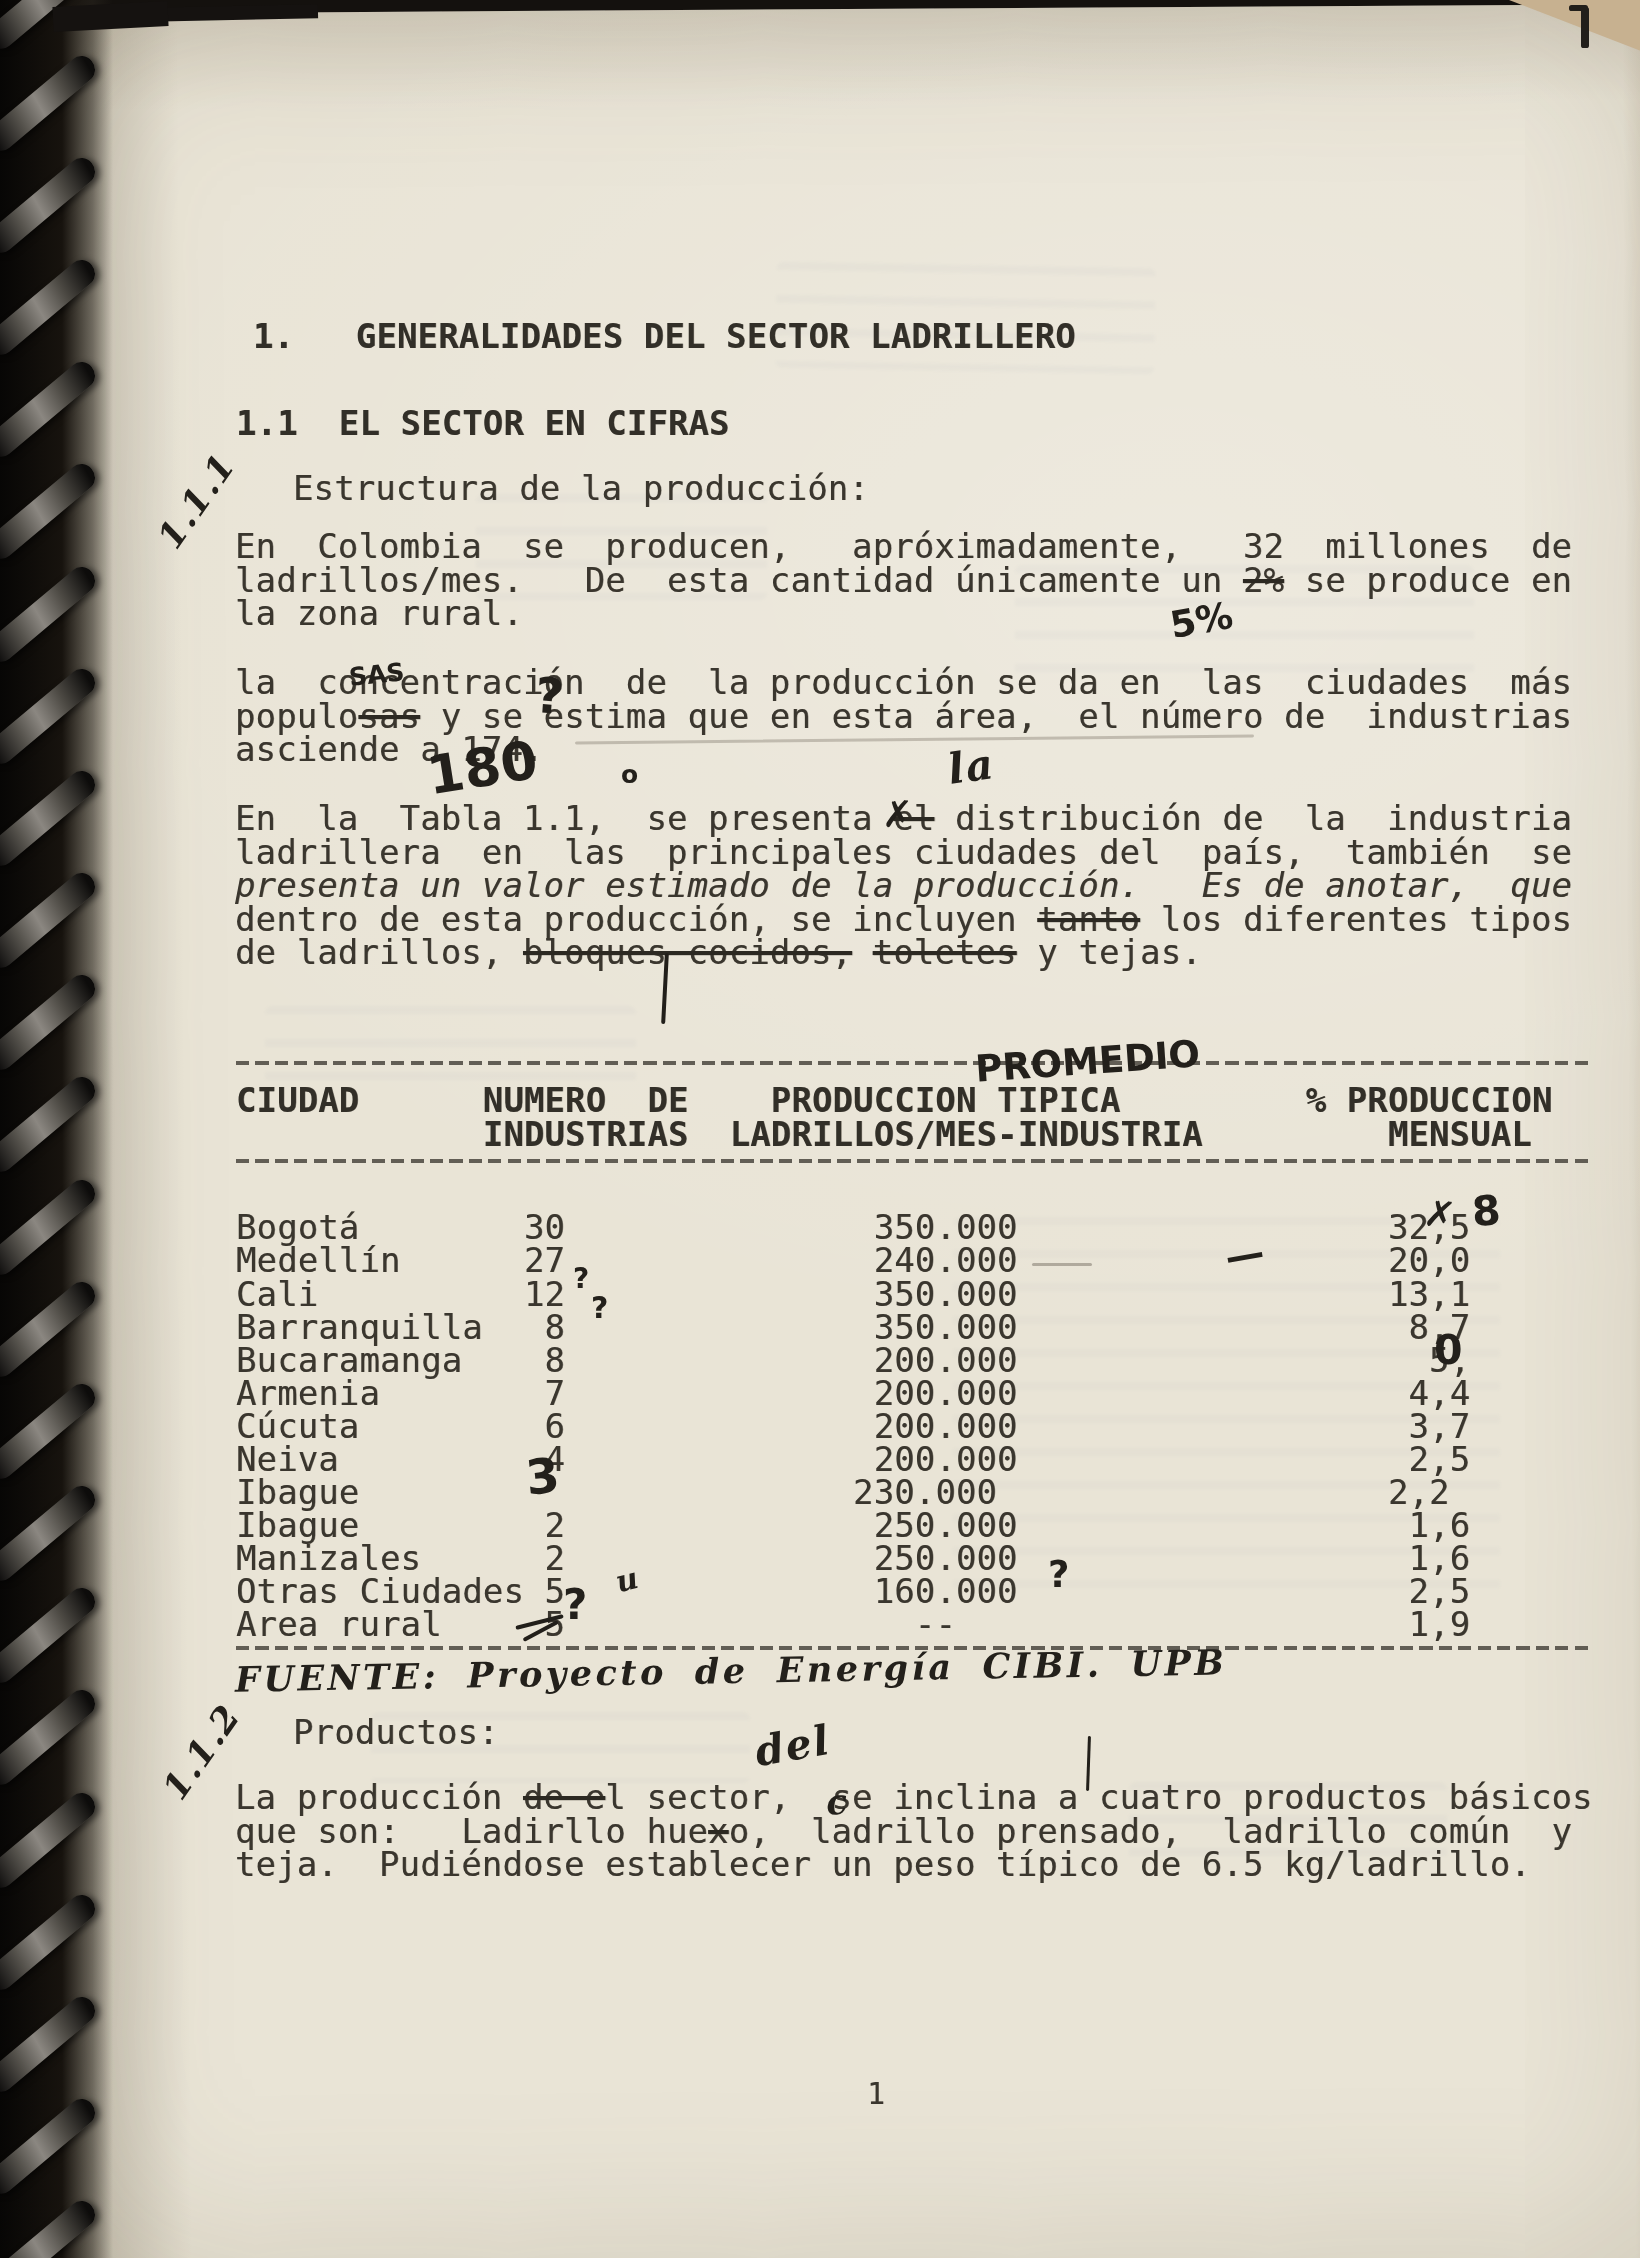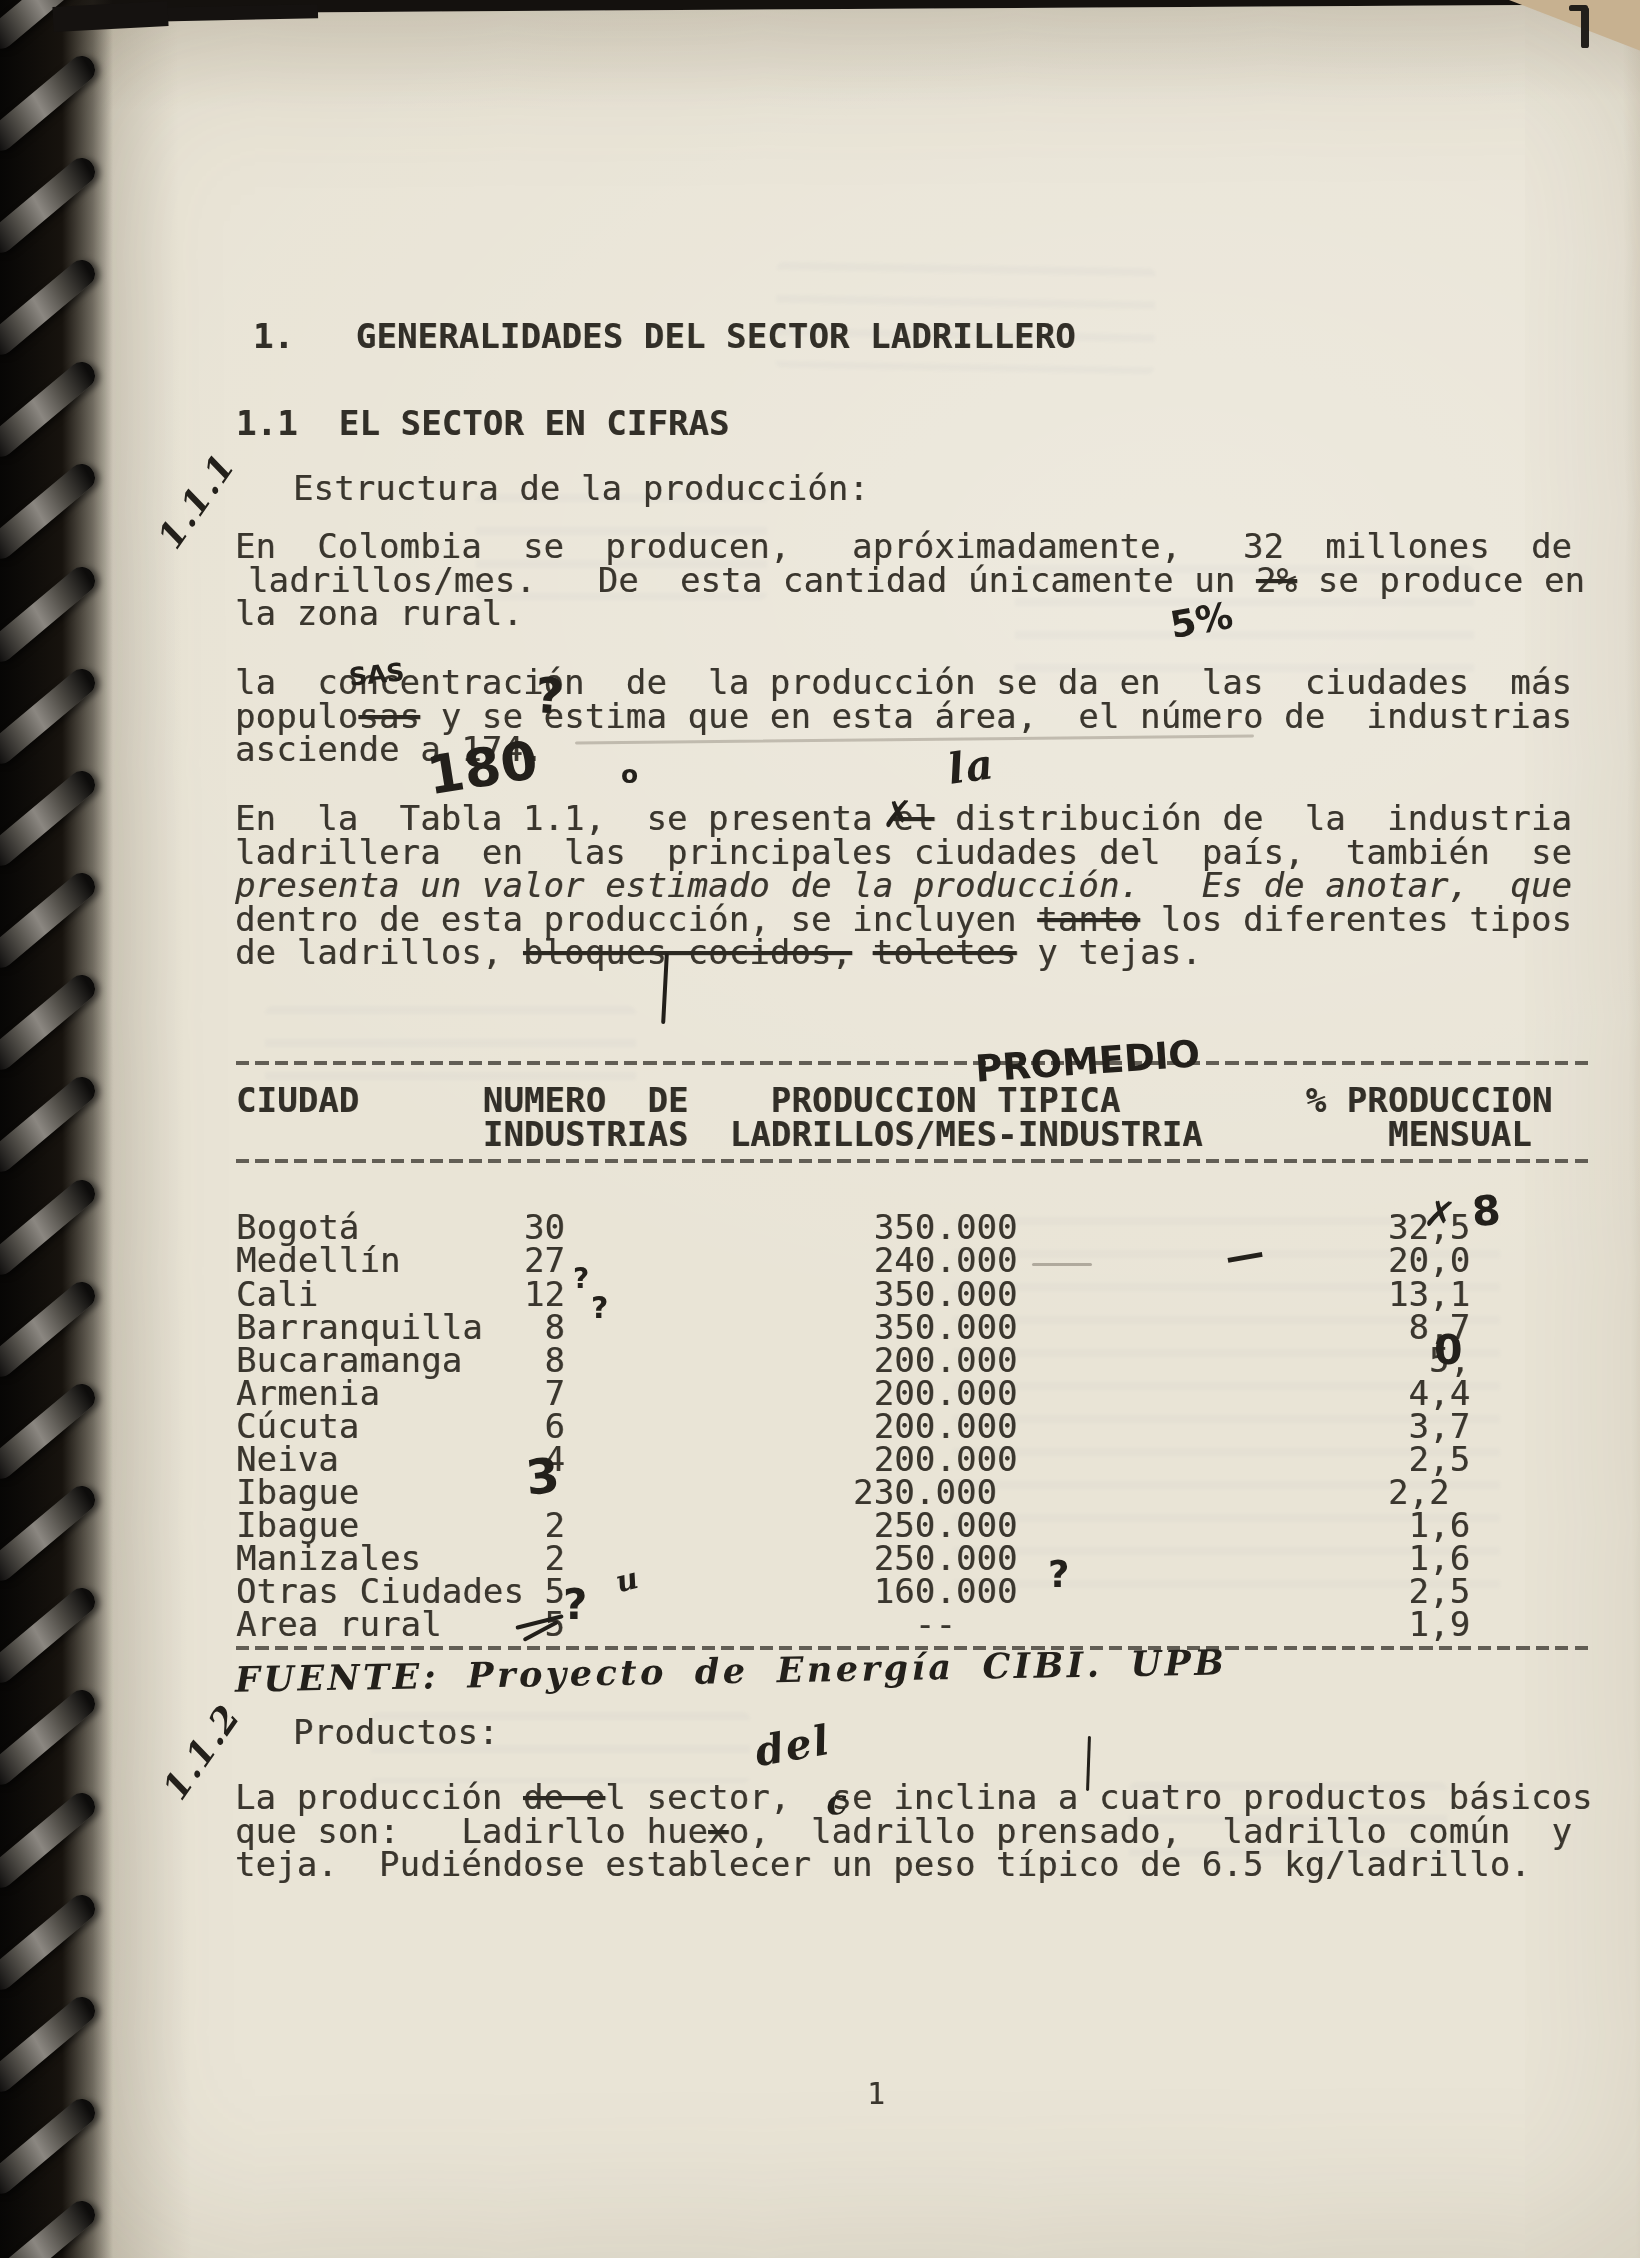--- a/index.html
+++ b/index.html
@@ -59,21 +59,21 @@
   <div class="ghost" style="left:1129px;top:1782px;width:318px;height:97px;"></div>
 
   <div id="content" style="position:absolute;inset:0;">
 
     <div class="tline bold" style="left:236px;top:319px;margin-left:17px;">1.   GENERALIDADES DEL SECTOR LADRILLERO</div>
     <div class="tline bold" style="left:236px;top:406px;">1.1  EL SECTOR EN CIFRAS</div>
     <div class="tline" style="left:293px;top:471px;">Estructura de la producción:</div>
 
     <div>
         <div class="tline" style="left: 235px; top: 529px;"><span>En  Colombia  se  producen,   apróximadamente,   32  millones  de</span></div>
-        <div class="tline" style="left: 235px; top: 563px; margin-left: 13px;"><span>ladrillos/mes.   De  esta cantidad únicamente un </span><span class="st">2%</span><span> se produce en</span></div>
+        <div class="tline" style="left: 235px; top: 563px;"><span>ladrillos/mes.   De  esta cantidad únicamente un </span><span class="st">2%</span><span> se produce en</span></div>
         <div class="tline" style="left: 235px; top: 596px;"><span>la zona rural.</span></div>
       </div>
     <div>
         <div class="tline" style="left: 235px; top: 665px;"><span>la  concentración  de  la producción se da en  las  ciudades  más</span></div>
         <div class="tline" style="left: 235px; top: 699px;"><span>populo</span><span class="st">sas</span><span> y se estima que en esta área,  el número de  industrias</span></div>
         <div class="tline" style="left: 235px; top: 732px;"><span>asciende a 174.</span></div>
       </div>
     <div>
         <div class="tline" style="left: 235px; top: 801px;"><span>En  la  Tabla 1.1,  se presenta </span><span class="st">el</span><span> distribución de  la  industria</span></div>
         <div class="tline" style="left: 235px; top: 835px;"><span>ladrillera  en  las  principales ciudades del  país,  también  se</span></div>

